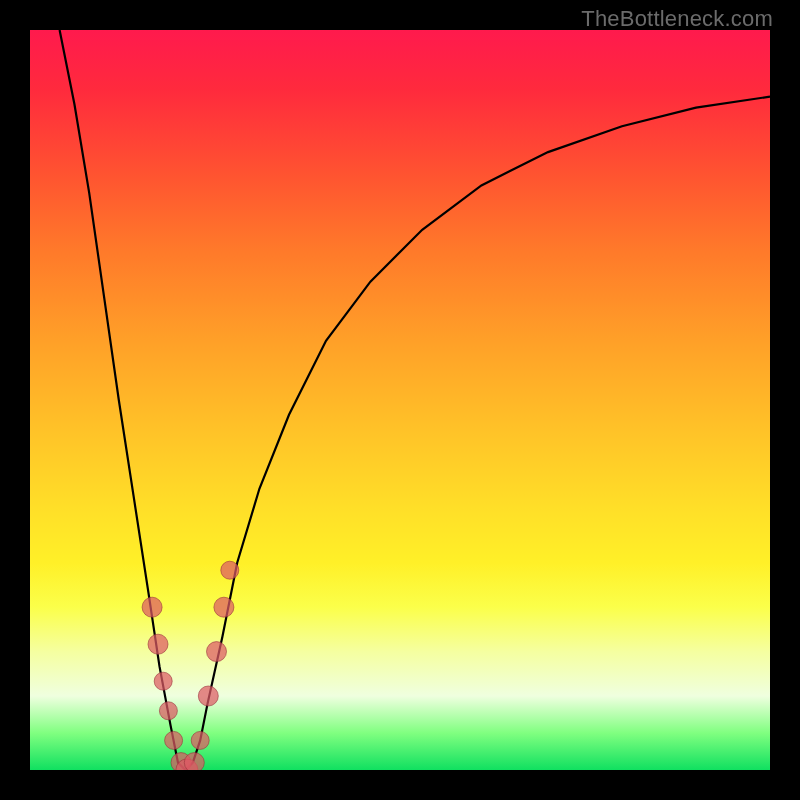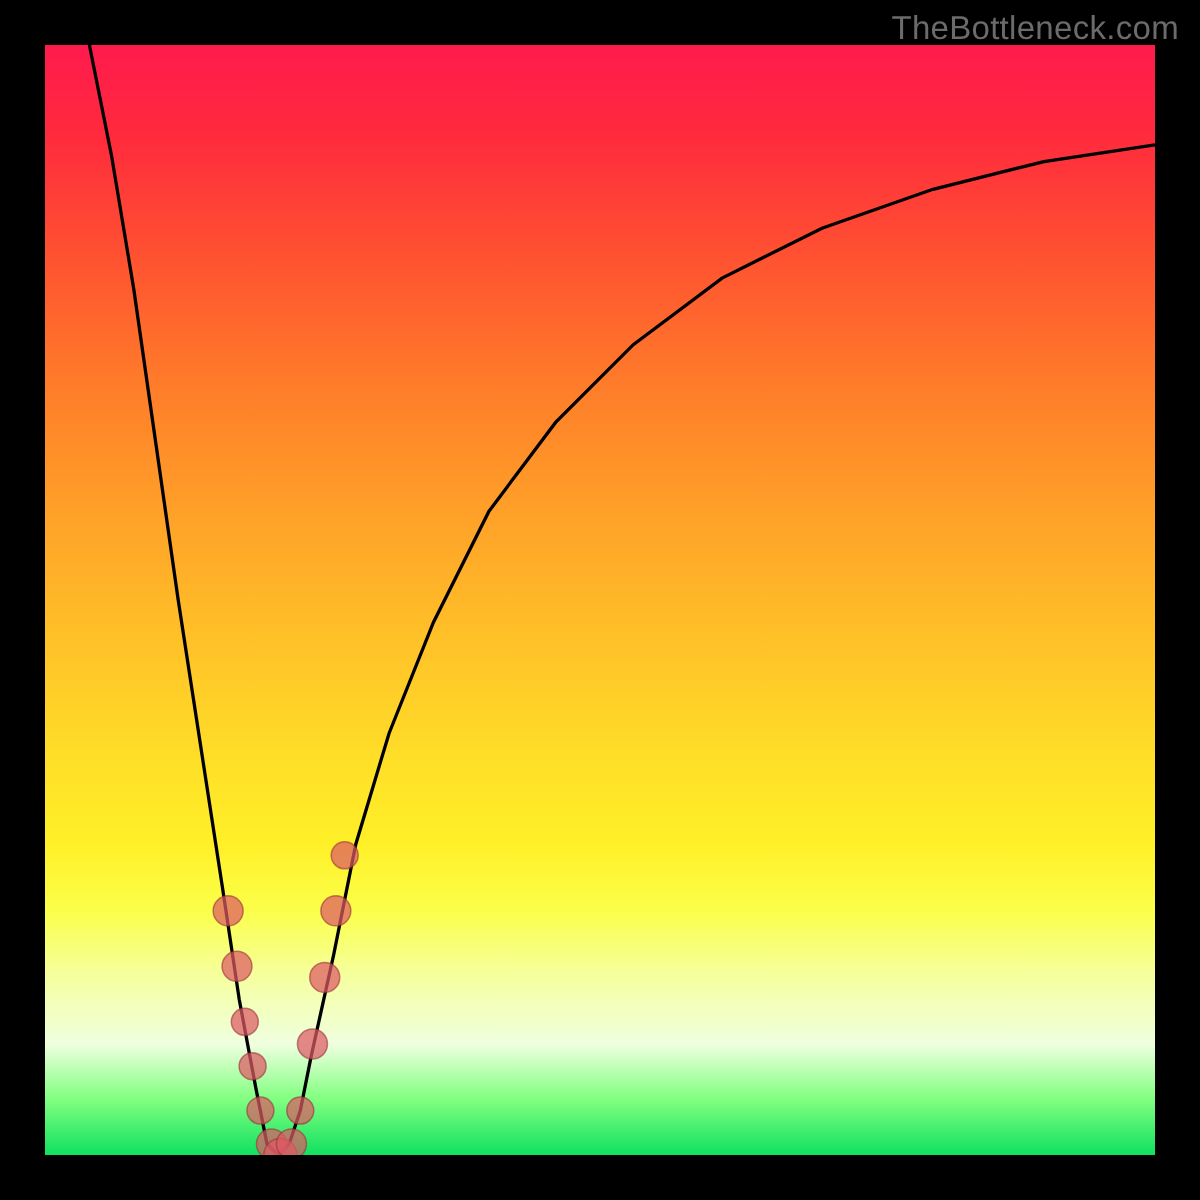--- a/index.html
+++ b/index.html
@@ -28,21 +28,21 @@
       #fbff4a 78%,
       #f5ffa0 84%,
       #efffdf 90%,
       #80ff80 95%,
       #10e060 100%
     );
   }
   .watermark {
     position: absolute;
     top: 6px;
-    right: 14px;
+    right: 27px;
     font-family: Arial, Helvetica, sans-serif;
     font-size: 22px;
     color: #6b6b6b;
     font-weight: 500;
     letter-spacing: 0.2px;
   }
   svg.curve {
     position: absolute;
     left: 0; top: 0;
     width: 740px; height: 740px;

